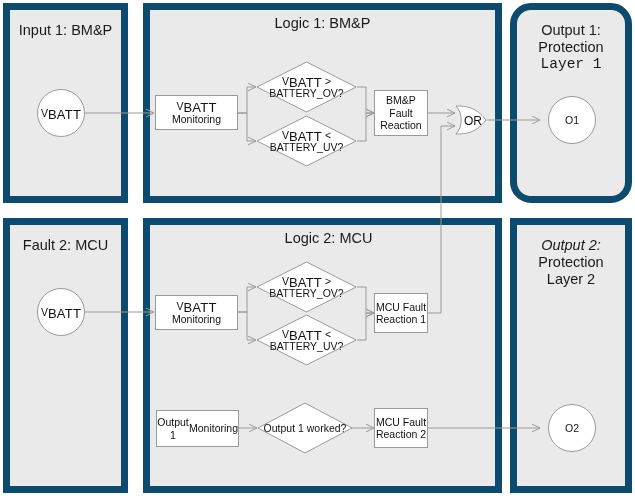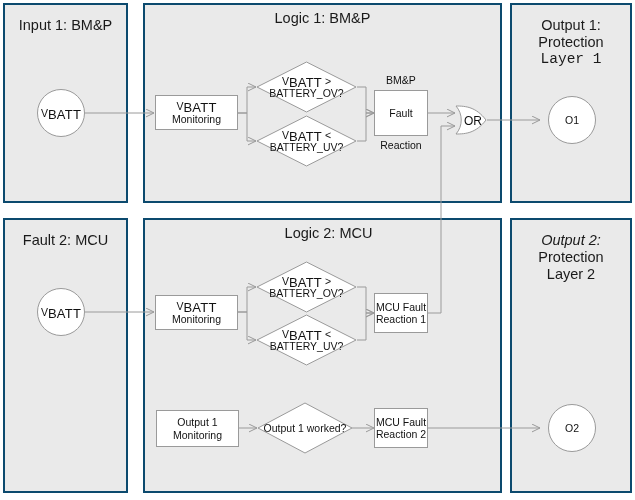--- a/index.html
+++ b/index.html
@@ -1,18 +1,18 @@
 <!DOCTYPE html>
 <html><head>
 <meta charset="utf-8">
 <style>
   html,body{margin:0;padding:0;background:#ffffff;}
   body{width:635px;height:500px;font-family:"Liberation Sans",sans-serif;color:#1a1a1a;}
   #stage{position:relative;width:635px;height:500px;overflow:hidden;background:#fff;}
-  .panel{position:absolute;background:#eaeaea;border:2px solid #0c4a6e;box-sizing:border-box;}
+  .panel{position:absolute;background:#eaeaea;border:7px solid #0c4a6e;box-sizing:border-box;}
   .panel-title{position:absolute;left:0;right:0;text-align:center;font-size:14.5px;color:#1a1a1a;line-height:16.5px;}
   svg#wires{position:absolute;left:0;top:0;width:635px;height:500px;overflow:visible;}
   .node{position:absolute;box-sizing:border-box;background:#ffffff;border:1px solid #9a9a9a;
         display:flex;align-items:center;justify-content:center;text-align:center;
         font-size:10.5px;line-height:12.5px;color:#111;}
   .circ{border-radius:50%;font-size:10.5px;}
   .dia-wrap{position:absolute;}
   .dia-wrap .label{position:absolute;left:0;top:0;width:100%;height:100%;
         display:flex;align-items:center;justify-content:center;text-align:center;
         font-size:10.5px;line-height:12.5px;color:#111;}
@@ -25,21 +25,21 @@
 <div id="stage">
 
   <div class="panel" style="left:3px;top:3px;width:125px;height:200px;">
     <div class="panel-title" style="top:12px;">Input 1: BM&amp;P</div>
   </div>
 
   <div class="panel" style="left:143px;top:3px;width:359px;height:200px;">
     <div class="panel-title" style="top:5px;">Logic 1: BM&amp;P</div>
   </div>
 
-  <div class="panel" style="left:510px;top:3px;width:122px;height:200px;">
+  <div class="panel" style="left:510px;top:3px;width:122px;height:200px;border-radius:21px;">
     <div class="panel-title" style="top:12px;">Output 1:</div>
     <div class="panel-title" style="top:29px;">Protection</div>
     <div class="panel-title" style="top:46px;font-family:Liberation Mono, monospace;">Layer 1</div>
   </div>
 
   <div class="panel" style="left:3px;top:218px;width:125px;height:275px;">
     <div class="panel-title" style="top:12px;">Fault 2: MCU</div>
   </div>
 
   <div class="panel" style="left:143px;top:218px;width:359px;height:275px;">
@@ -101,21 +101,21 @@
   <div class="dia-wrap" style="left:256px;top:115px;width:101px;height:52px;">
     <svg width="101" height="52" viewBox="0 0 101 52">
       <polygon points="50.5,1 100,26 50.5,51 1,26" fill="#ffffff" stroke="#9a9a9a" stroke-width="1"></polygon>
     </svg>
     <div class="label" style="flex-direction:column;">
       <div><span>V</span><span class="sub">BATT</span><span> &lt;</span></div>
       <div>BATTERY_UV?</div>
     </div>
   </div>
 
-  <div class="node" style="left:374px;top:90px;width:54px;height:46px;flex-direction:column;gap:20px;">
+  <div class="node" style="left:374px;top:90px;width:54px;height:46px;flex-direction:column;">
     <div>BM&amp;P</div>
     <div>Fault</div>
     <div>Reaction</div>
   </div>
 
   <div style="position:absolute;left:454px;top:104px;width:36px;height:32px;">
     <svg width="36" height="32" viewBox="0 0 36 32">
       <path d="M2,2 C9,10 9,22 2,30 C12,30 22,29 32,16 C22,3 12,2 2,2 Z" fill="#ffffff" stroke="#9a9a9a" stroke-width="1"></path>
     </svg>
     <div class="orlabel" style="left:10px;top:10px;">OR</div>
@@ -151,21 +151,21 @@
       <div><span>V</span><span class="sub">BATT</span><span> &lt;</span></div>
       <div>BATTERY_UV?</div>
     </div>
   </div>
 
   <div class="node" style="left:374px;top:293px;width:54px;height:40px;flex-direction:column;">
     <div>MCU Fault</div>
     <div>Reaction 1</div>
   </div>
 
-  <div class="node" style="left:156px;top:410px;width:83px;height:37px;flex-direction:column;">
+  <div class="node" style="left:156px;top:410px;width:83px;height:37px;flex-direction:row;">
     <div>Output 1</div>
     <div>Monitoring</div>
   </div>
 
   <div class="dia-wrap" style="left:257px;top:402px;width:96px;height:52px;">
     <svg width="96" height="52" viewBox="0 0 96 52">
       <polygon points="48,1 95,26 48,51 1,26" fill="#ffffff" stroke="#9a9a9a" stroke-width="1"></polygon>
     </svg>
     <div class="label">Output 1 worked?</div>
   </div>

